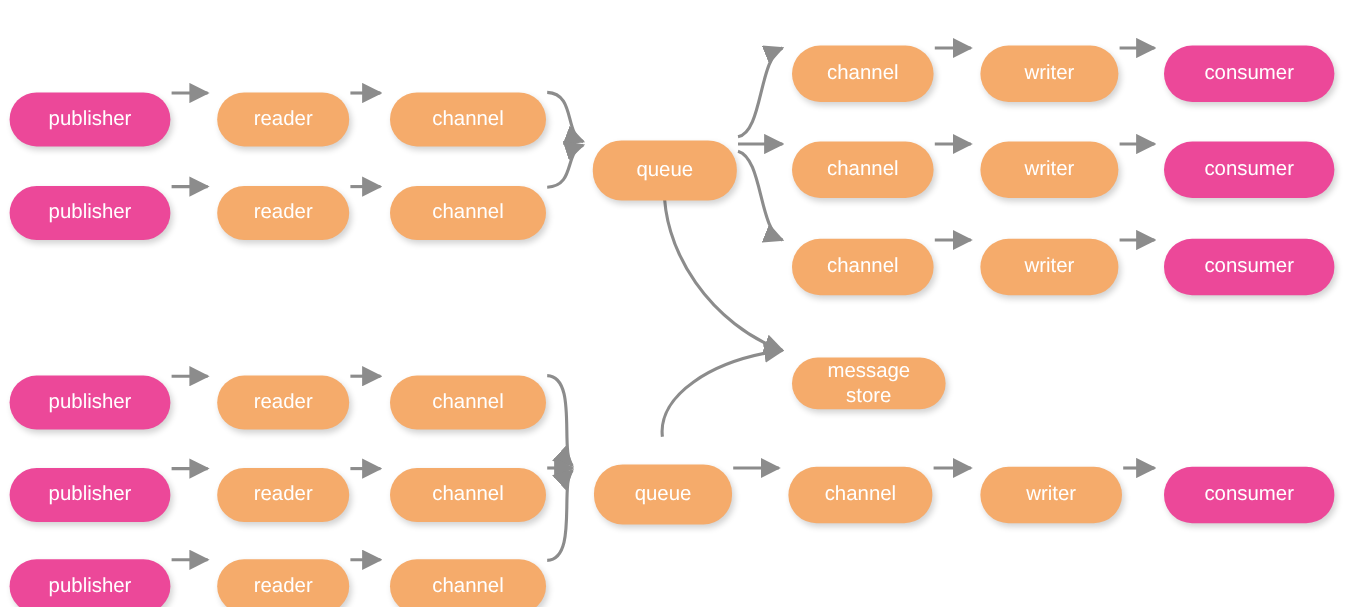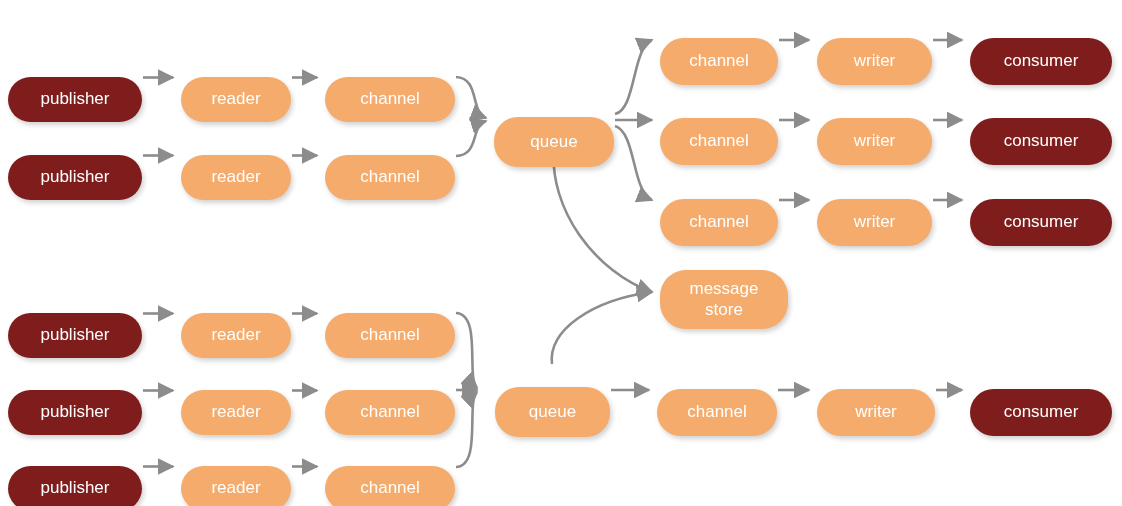--- a/index.html
+++ b/index.html
@@ -32,21 +32,21 @@
     color: #ffffff;
     font-size: 17px;
     line-height: 1.22;
     text-align: center;
     border-radius: 24px;
     box-shadow: 2px 3px 5px rgba(0,0,0,0.18);
     white-space: pre-line;
     z-index: 2;
     margin-top: 22px;
   }
-  .node.teal  { background: #7f1d1d; }
+  .node.teal  { background: #ec4899; }
   .node.orange{ background: #f5ab6b; }
   .node.tall  { border-radius: 26px; }
 </style>
 </head>
 <body>
 
 <div id="canvas">
 
   <svg id="edges" viewBox="0 0 1122 506" xmlns="http://www.w3.org/2000/svg">
     <defs>
@@ -107,21 +107,21 @@
       <div class="node orange" style="left: 494px; top: 95px; width: 120px; height: 50px;">queue</div>
       <div class="node orange" style="left: 660px; top: 16px; width: 118px; height: 47px;">channel</div>
       <div class="node orange" style="left: 817px; top: 16px; width: 115px; height: 47px;">writer</div>
       <div class="node teal" style="left: 970px; top: 16px; width: 142px; height: 47px;">consumer</div>
       <div class="node orange" style="left: 660px; top: 96px; width: 118px; height: 47px;">channel</div>
       <div class="node orange" style="left: 817px; top: 96px; width: 115px; height: 47px;">writer</div>
       <div class="node teal" style="left: 970px; top: 96px; width: 142px; height: 47px;">consumer</div>
       <div class="node orange" style="left: 660px; top: 177px; width: 118px; height: 47px;">channel</div>
       <div class="node orange" style="left: 817px; top: 177px; width: 115px; height: 47px;">writer</div>
       <div class="node teal" style="left: 970px; top: 177px; width: 142px; height: 47px;">consumer</div>
-      <div class="node orange tall" style="left: 660px; top: 248px; width: 128px; height: 59px;">message
+      <div class="node orange tall" style="left: 660px; top: 276px; width: 128px; height: 43px;">message
 store</div>
       <div class="node teal" style="left: 8px; top: 291px; width: 134px; height: 45px;">publisher</div>
       <div class="node orange" style="left: 181px; top: 291px; width: 110px; height: 45px;">reader</div>
       <div class="node orange" style="left: 325px; top: 291px; width: 130px; height: 45px;">channel</div>
       <div class="node teal" style="left: 8px; top: 368px; width: 134px; height: 45px;">publisher</div>
       <div class="node orange" style="left: 181px; top: 368px; width: 110px; height: 45px;">reader</div>
       <div class="node orange" style="left: 325px; top: 368px; width: 130px; height: 45px;">channel</div>
       <div class="node teal" style="left: 8px; top: 444px; width: 134px; height: 45px;">publisher</div>
       <div class="node orange" style="left: 181px; top: 444px; width: 110px; height: 45px;">reader</div>
       <div class="node orange" style="left: 325px; top: 444px; width: 130px; height: 45px;">channel</div>

